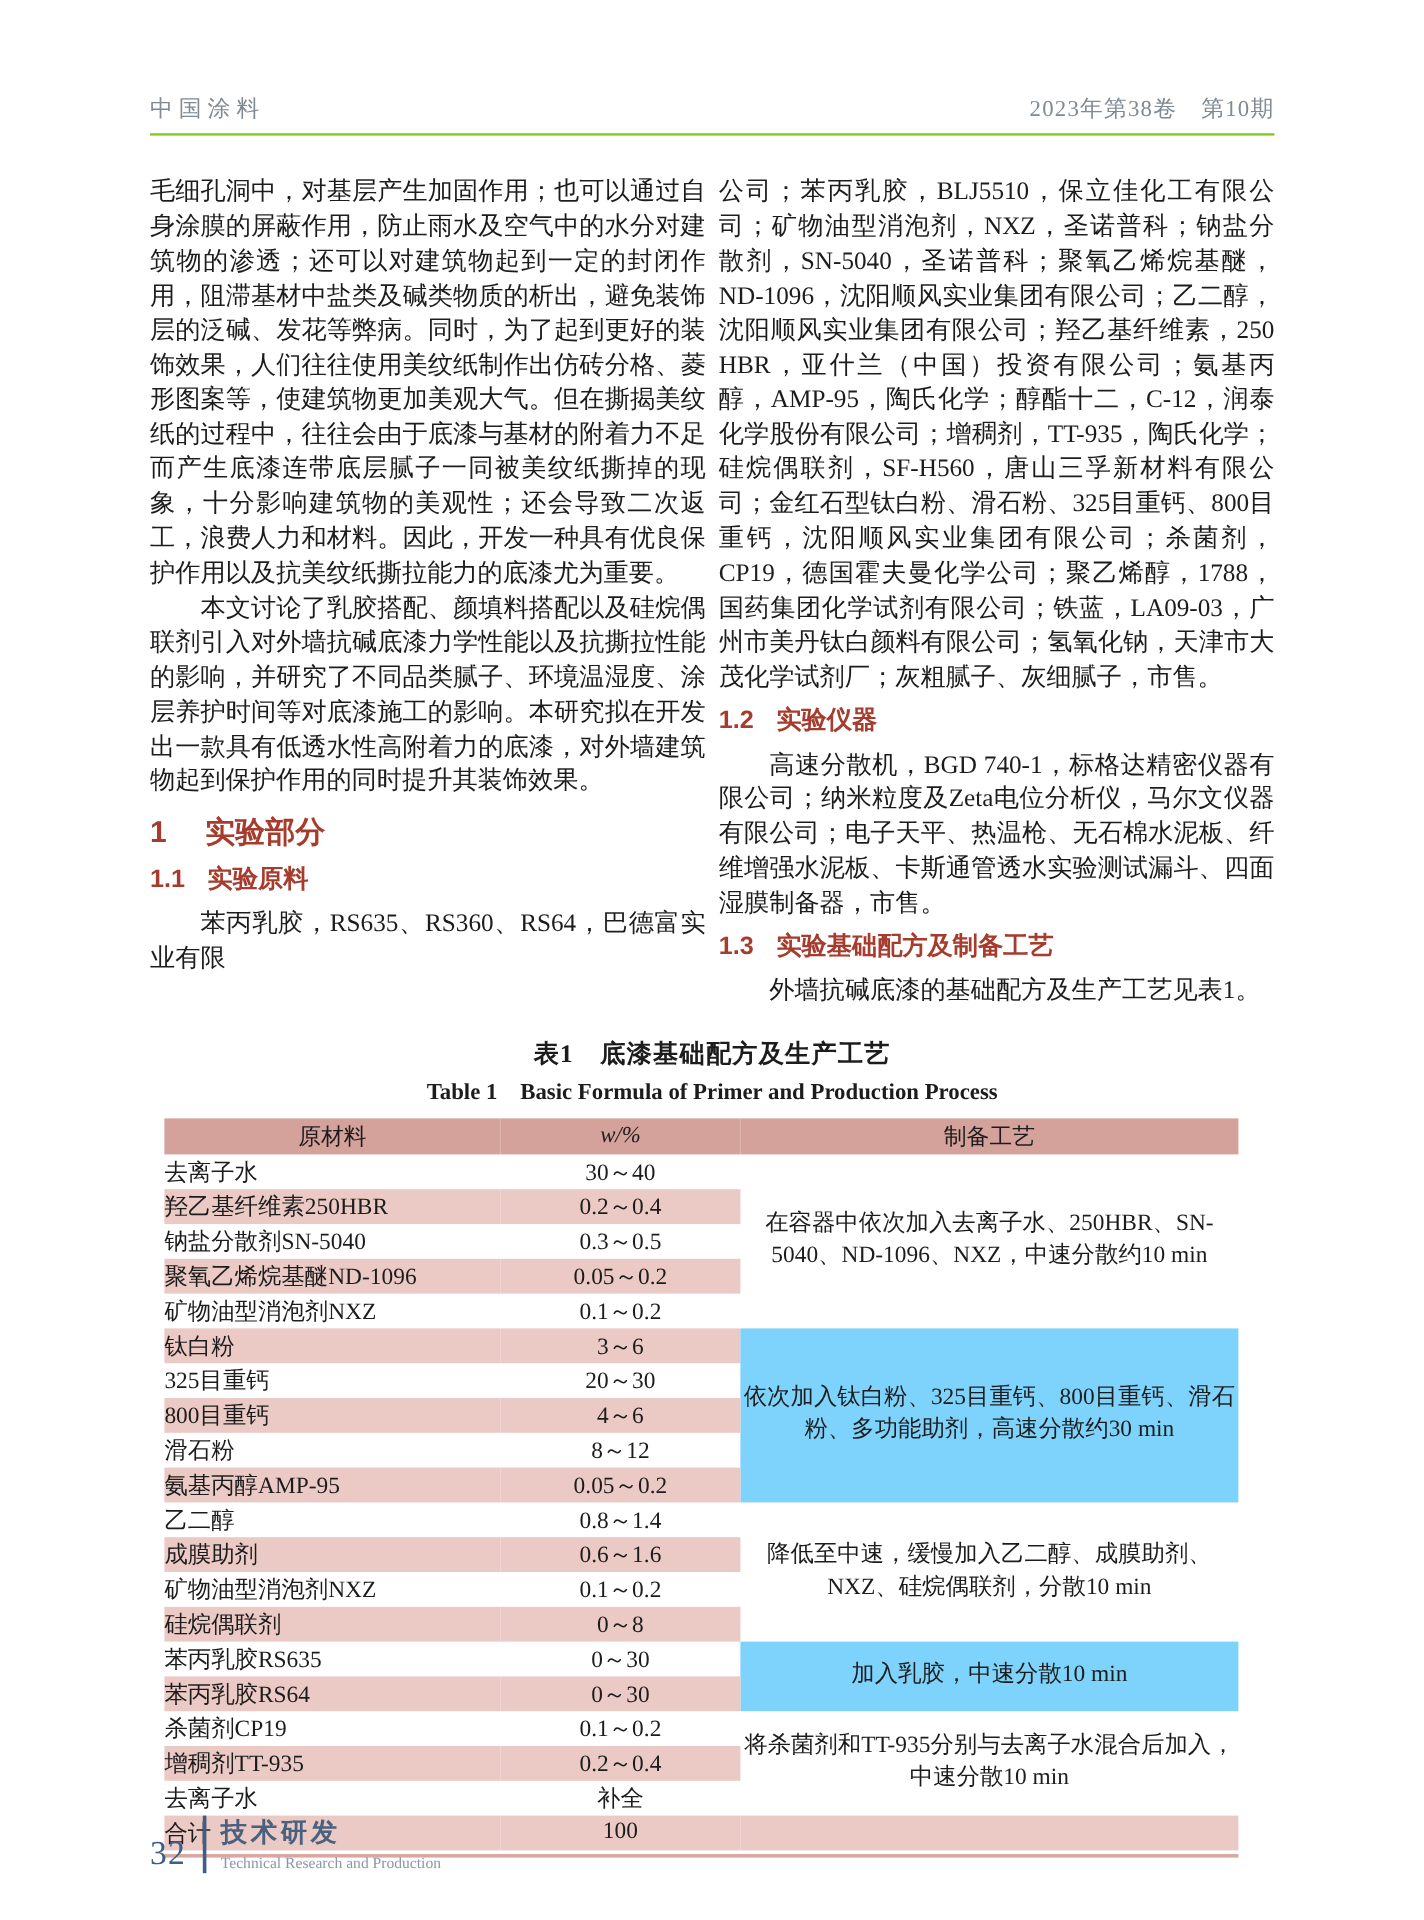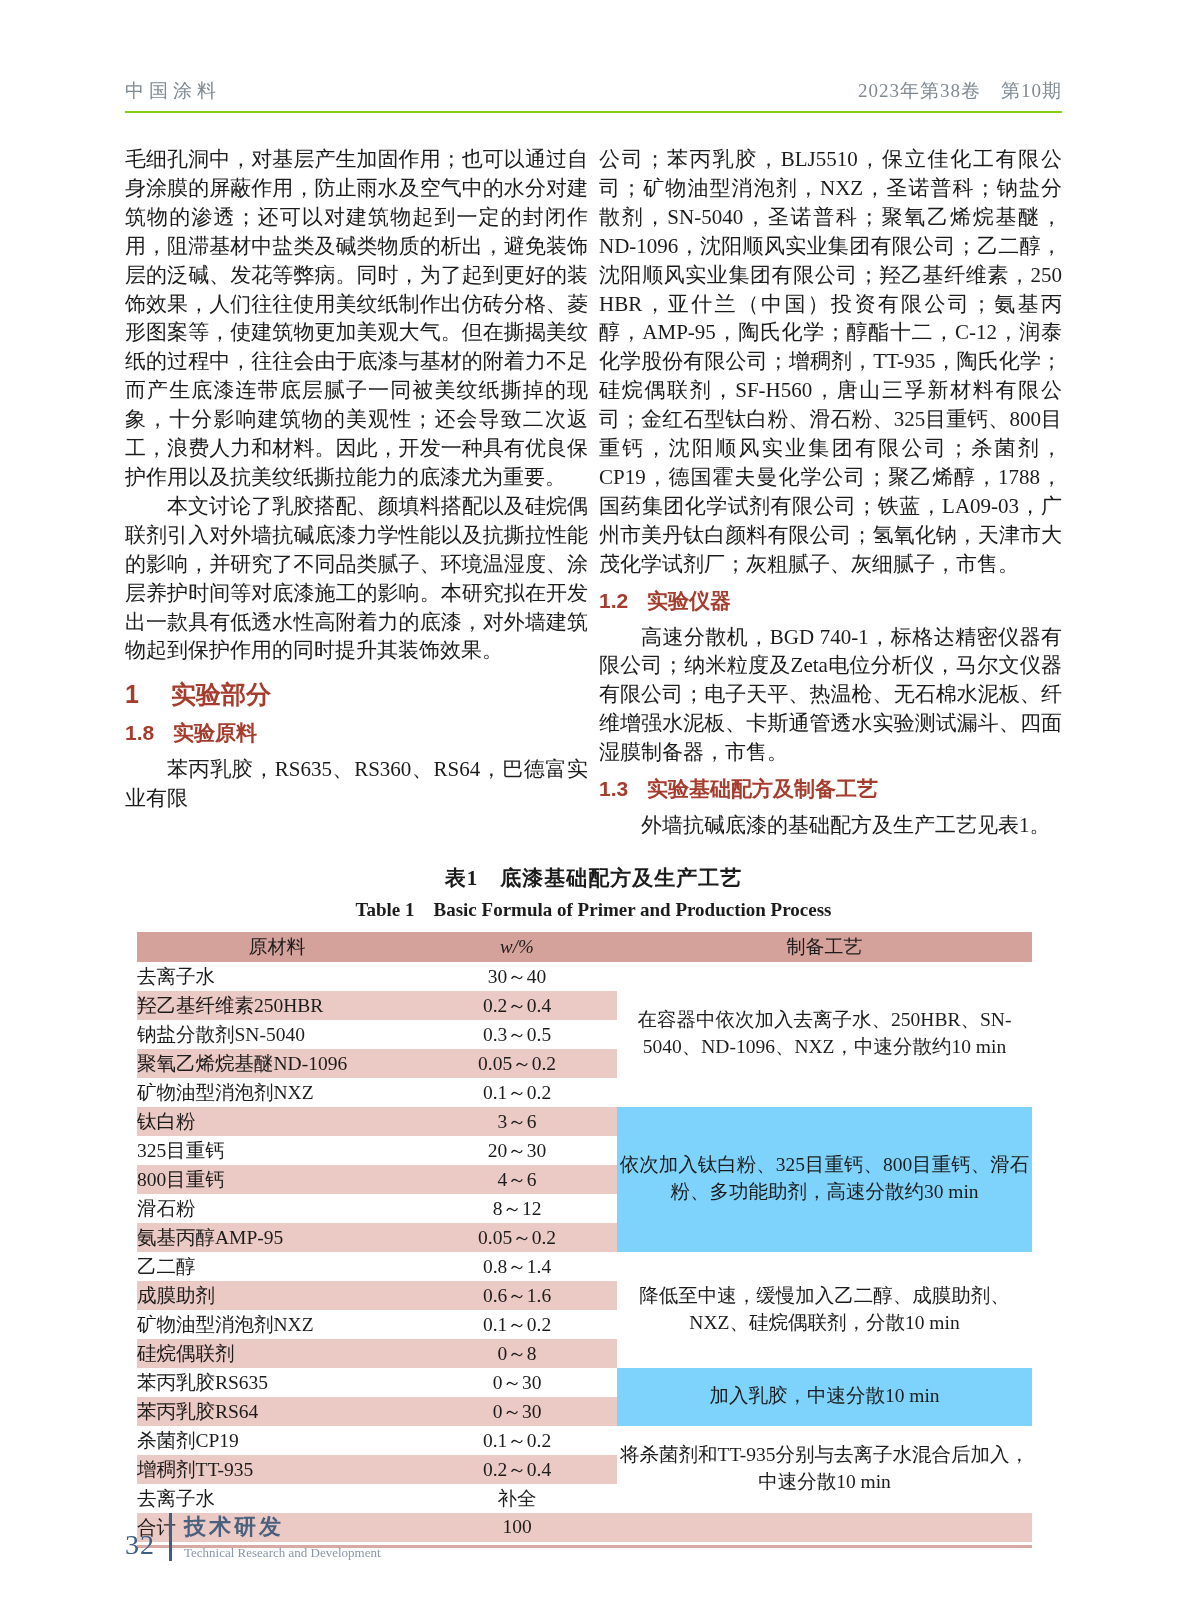--- a/index.html
+++ b/index.html
@@ -93,21 +93,21 @@
   <div class="columns">
 
     <div class="col">
       <p>毛细孔洞中，对基层产生加固作用；也可以通过自身涂膜的屏蔽作用，防止雨水及空气中的水分对建筑物的渗透；还可以对建筑物起到一定的封闭作用，阻滞基材中盐类及碱类物质的析出，避免装饰层的泛碱、发花等弊病。同时，为了起到更好的装饰效果，人们往往使用美纹纸制作出仿砖分格、菱形图案等，使建筑物更加美观大气。但在撕揭美纹纸的过程中，往往会由于底漆与基材的附着力不足而产生底漆连带底层腻子一同被美纹纸撕掉的现象，十分影响建筑物的美观性；还会导致二次返工，浪费人力和材料。因此，开发一种具有优良保护作用以及抗美纹纸撕拉能力的底漆尤为重要。</p>
       <p class="ind">本文讨论了乳胶搭配、颜填料搭配以及硅烷偶联剂引入对外墙抗碱底漆力学性能以及抗撕拉性能的影响，并研究了不同品类腻子、环境温湿度、涂层养护时间等对底漆施工的影响。本研究拟在开发出一款具有低透水性高附着力的底漆，对外墙建筑物起到保护作用的同时提升其装饰效果。</p>
       <div class="h-main">
         <span class="num">1</span>
         <span>实验部分</span>
       </div>
       <div class="h-sub">
-        <span class="num">1.8</span>
+        <span class="num">1.1</span>
         <span>实验原料</span>
       </div>
       <p class="ind">苯丙乳胶，RS635、RS360、RS64，巴德富实业有限</p>
     </div>
 
     <div class="col">
       <p>公司；苯丙乳胶，BLJ5510，保立佳化工有限公司；矿物油型消泡剂，NXZ，圣诺普科；钠盐分散剂，SN-5040，圣诺普科；聚氧乙烯烷基醚，ND-1096，沈阳顺风实业集团有限公司；乙二醇，沈阳顺风实业集团有限公司；羟乙基纤维素，250 HBR，亚什兰（中国）投资有限公司；氨基丙醇，AMP-95，陶氏化学；醇酯十二，C-12，润泰化学股份有限公司；增稠剂，TT-935，陶氏化学；硅烷偶联剂，SF-H560，唐山三孚新材料有限公司；金红石型钛白粉、滑石粉、325目重钙、800目重钙，沈阳顺风实业集团有限公司；杀菌剂，CP19，德国霍夫曼化学公司；聚乙烯醇，1788，国药集团化学试剂有限公司；铁蓝，LA09-03，广州市美丹钛白颜料有限公司；氢氧化钠，天津市大茂化学试剂厂；灰粗腻子、灰细腻子，市售。</p>
       <div class="h-sub">
         <span class="num">1.2</span>
         <span>实验仪器</span>
@@ -231,15 +231,15 @@
     <div class="table-rule"></div>
   </div>
 
 </div>
 
 <div class="page-footer">
   <span class="pagenum">32</span>
   <span class="fbar"></span>
   <span>
     <div class="fzh">技术研发</div>
-    <div class="fen">Technical Research and Development</div>
+    <div class="fen">Technical Research and Production</div>
   </span>
 </div>
 
 </body></html>

